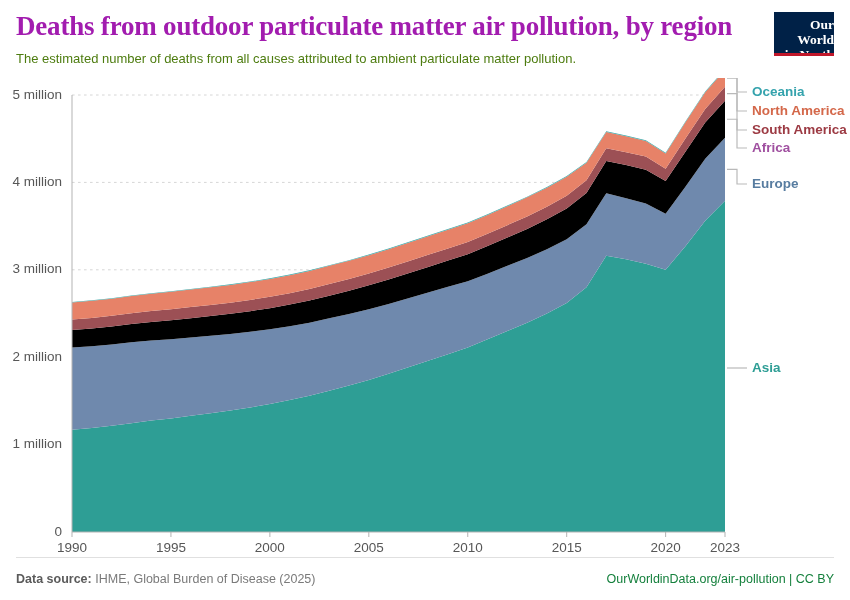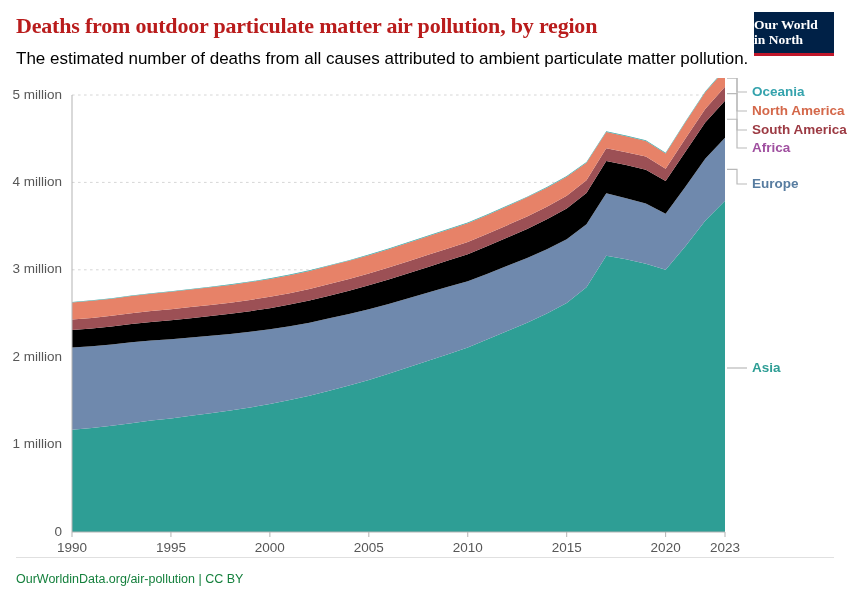--- a/index.html
+++ b/index.html
@@ -24,53 +24,53 @@
   
   .header {
     position: absolute;
     left: 16px;
     top: 10px;
     right: 16px;
     height: 64px;
   }
   .chart-title {
     font-family: "Liberation Serif", serif;
-    font-size: 22px;
+    font-size: 27px;
     font-weight: 600;
     line-height: 32px;
-    color: #b91c1c;
+    color: #a21caf;
     letter-spacing: -0.2px;
     margin: 0;
     padding: 0;
     white-space: nowrap;
   }
   .chart-subtitle {
     font-family: "Liberation Sans", sans-serif;
-    font-size: 17px;
+    font-size: 13px;
     font-weight: 400;
     line-height: 19px;
-    color: #000000;
+    color: #4d7c0f;
     margin: 7px 0 0 0;
     white-space: nowrap;
   }
 
   
   .owid-logo {
     position: absolute;
     right: 16px;
     top: 12px;
-    width: 80px;
+    width: 60px;
     height: 44px;
     background: #002147;
     color: #ffffff;
     font-family: "Liberation Serif", serif;
     font-size: 13.5px;
     font-weight: 700;
     line-height: 15px;
-    text-align: left;
+    text-align: right;
     padding-top: 5px;
     box-sizing: border-box;
   }
   .owid-logo .l1, .owid-logo .l2 { display: block; }
   .owid-logo .rule {
     position: absolute;
     left: 0;
     bottom: 0;
     width: 100%;
     height: 3px;
@@ -212,17 +212,21 @@
         <text x="752" y="70" class="legend-label" fill="#a050a0">Africa</text>
         <path d="M727,91.28999999999999 L737,91.28999999999999 L737,106 L747,106" class="legend-connector" stroke="#b9b9b9"></path>
         <text x="752" y="106" class="legend-label" fill="#577ca0">Europe</text>
         <path d="M727,290 L747,290" class="legend-connector" stroke="#b9b9b9"></path>
         <text x="752" y="290" class="legend-label" fill="#2e9e95">Asia</text>
       </svg>
   </div>
 
   <div class="footer">
     <div class="footer-inner">
+      <div class="footer-left">
+        <b>Data source:</b>
+        <span>IHME, Global Burden of Disease (2025)</span>
+      </div>
       <div class="footer-right">OurWorldinData.org/air-pollution | CC BY</div>
     </div>
   </div>
 
 </div>
 
 </body></html>

